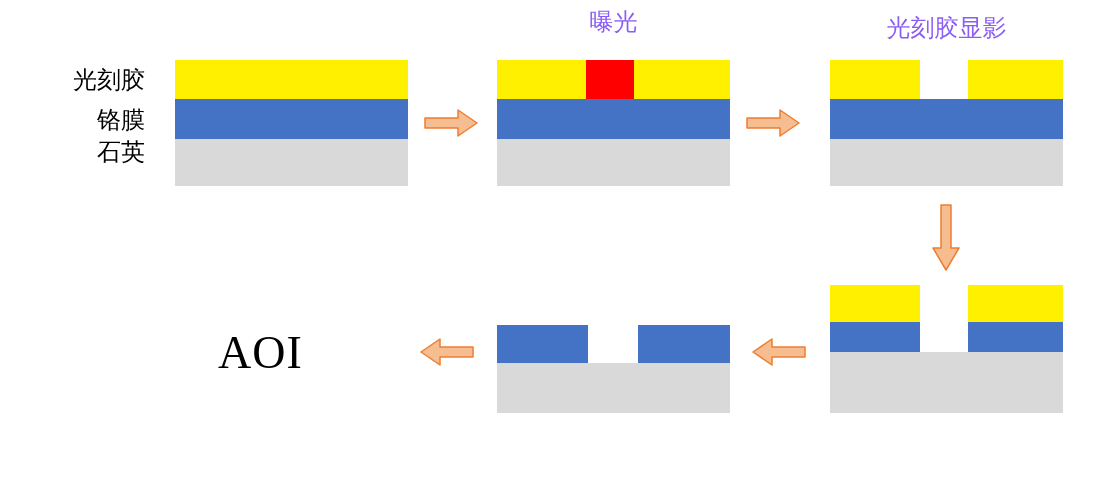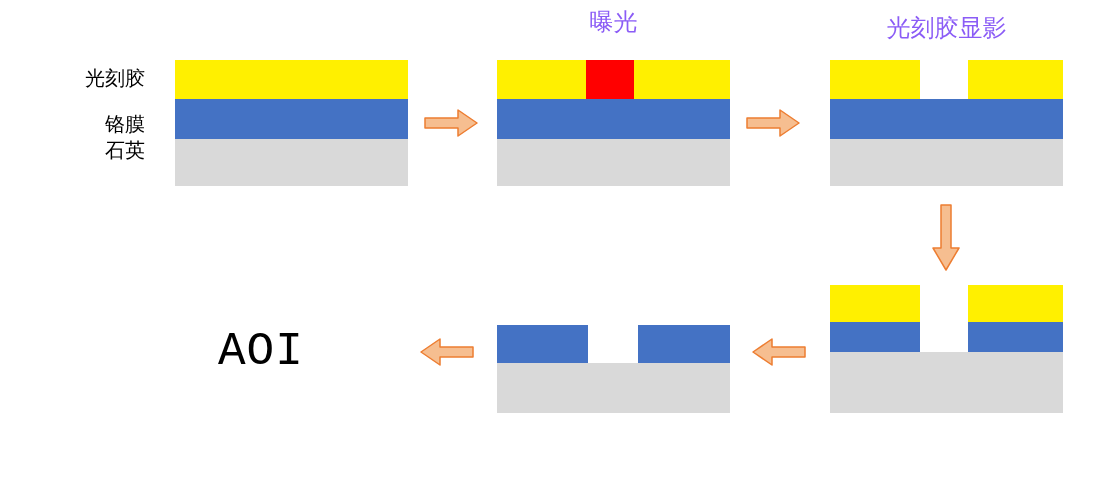--- a/index.html
+++ b/index.html
@@ -21,21 +21,21 @@
     overflow: hidden;
   }
   .abs { position: absolute; }
   .stack { position: absolute; width: 233px; }
   .layer { position: absolute; }
   .yellow { background: var(--photoresist-yellow); }
   .blue   { background: var(--chrome-blue); }
   .gray   { background: var(--quartz-gray); }
   .red    { background: var(--exposure-red); }
   .label {
-    font-size: 20px;
+    font-size: 24px;
     line-height: 1.2;
     white-space: nowrap;
     color: #000;
   }
   .stage-title {
     position: absolute;
     width: 233px;
     text-align: center;
     font-size: 24px;
     white-space: nowrap;
@@ -43,41 +43,41 @@
   }
   .side-labels {
     position: absolute;
     left: 40px;
     width: 105px;
     text-align: right;
   }
   .side-labels .label { position: absolute; right: 0; }
   .aoi-text {
     position: absolute;
-    font-family: Liberation Mono, monospace;
+    font-family: Liberation Serif, serif;
     font-size: 46px;
     letter-spacing: 1px;
     color: #000;
   }
   .arrow svg { display: block; }
   .arrow polygon {
     fill: var(--arrow-fill);
     stroke: var(--arrow-stroke);
     stroke-width: 1.5;
     stroke-linejoin: round;
   }
 </style>
 </head>
 <body>
 
 <div class="canvas">
 
   <div class="side-labels">
     <div class="label" style="top:66px;">光刻胶</div>
-    <div class="label" style="top:106px;margin-top:6px;">铬膜</div>
+    <div class="label" style="top:106px;">铬膜</div>
     <div class="label" style="top:138px;">石英</div>
   </div>
 
   <div class="stack" style="left:175px; top:60px; height:126px;">
     <div class="layer yellow" style="left:0; top:0;    width:233px; height:39px;"></div>
     <div class="layer blue" style="left:0; top:39px; width:233px; height:40px;"></div>
     <div class="layer gray" style="left:0; top:79px; width:233px; height:47px;"></div>
   </div>
 
   <div class="arrow abs" style="left:424px; top:109px;">

